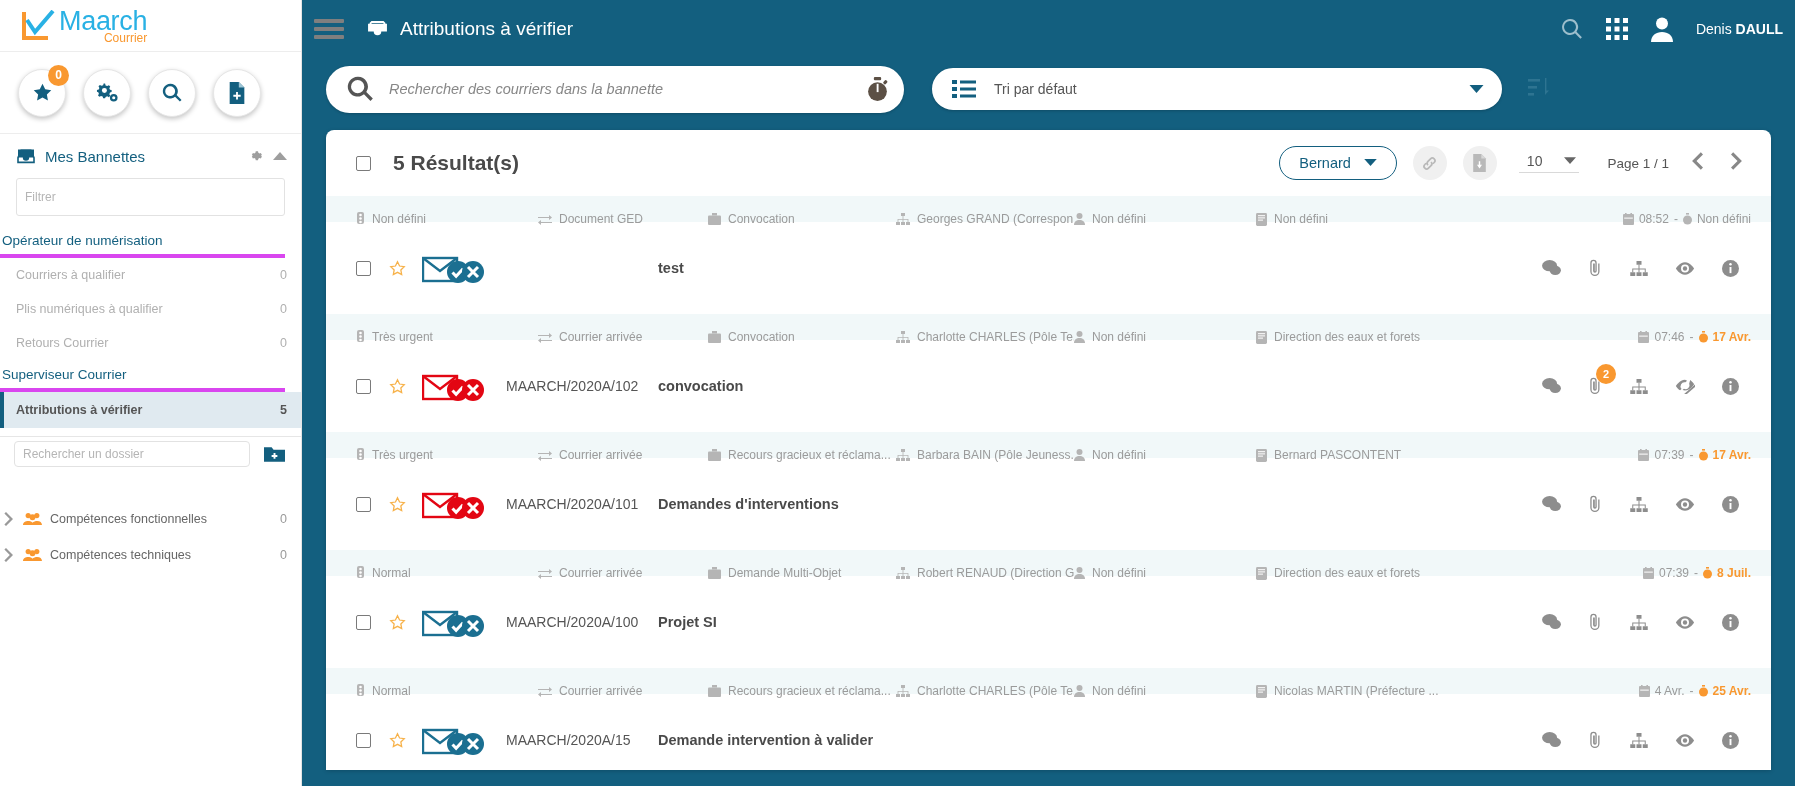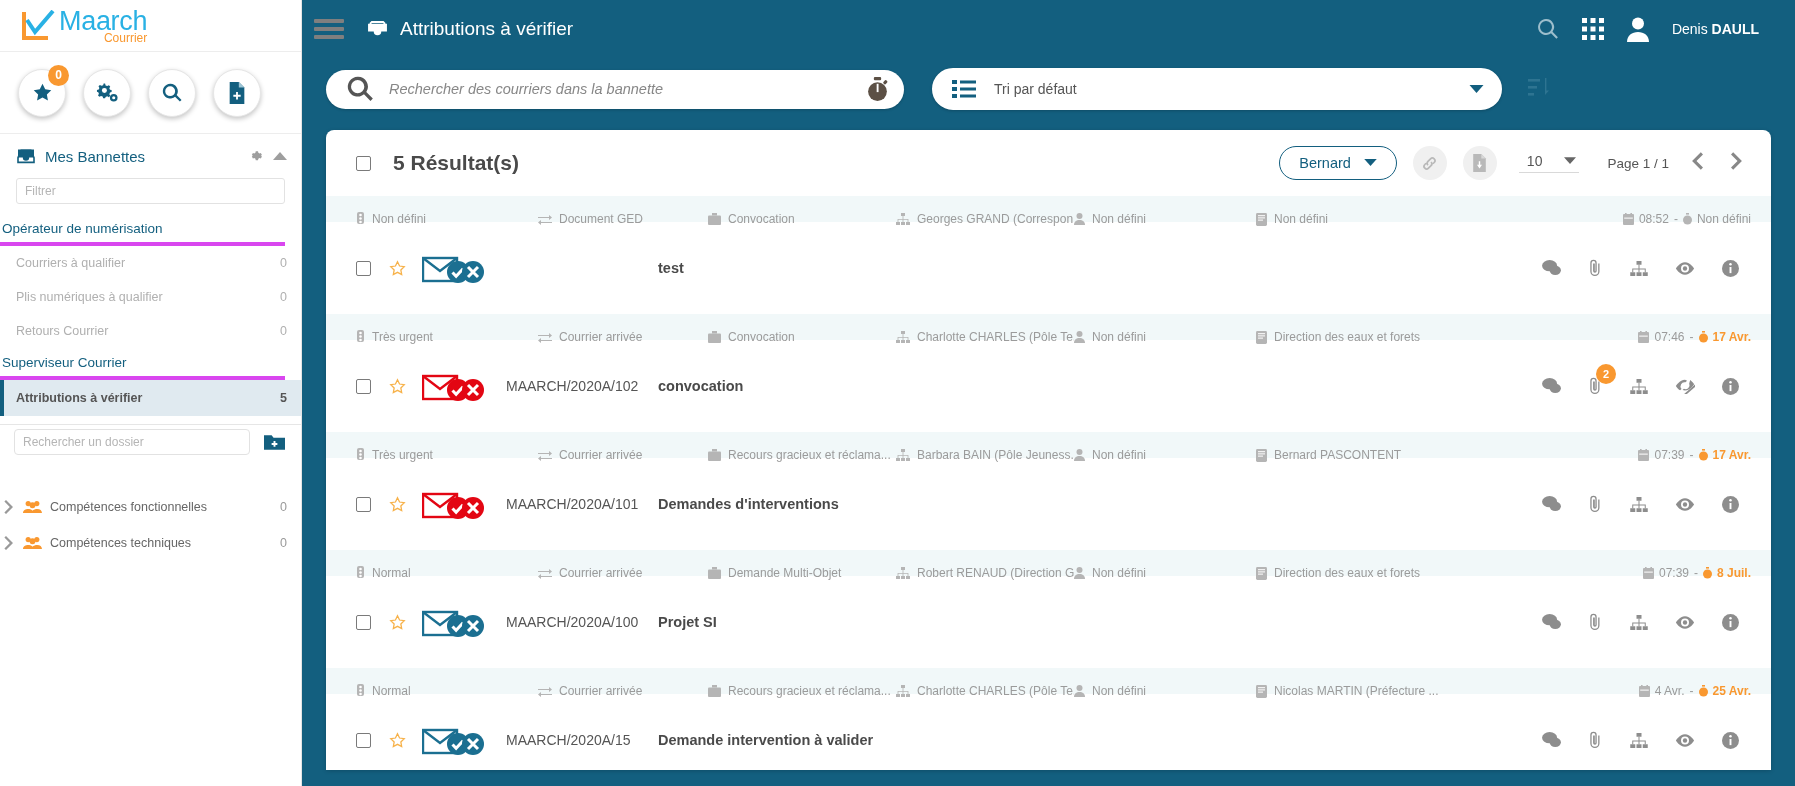--- a/index.html
+++ b/index.html
@@ -47,21 +47,21 @@
 
   .sec-head {
     height: 44px; display: flex; align-items: center;
     padding: 0 14px 0 16px; gap: 9px;
   }
   .sec-head .t { color: #135f7f; font-size: 15px; flex: 1; }
   .sec-head svg { fill: #9e9e9e; }
 
   .filter-wrap { padding: 0 16px 10px; }
   .filter-in {
-    width: 100%; height: 26px; border: 1px solid #e2e2e2; border-radius: 3px;
+    width: 100%; height: 38px; border: 1px solid #e2e2e2; border-radius: 3px;
     padding: 0 8px; font-size: 12px; color: #9b9b9b;
     font-family: "Liberation Sans", sans-serif; background:#fff;
   }
   .filter-in::placeholder { color: #b5b5b5; }
 
   .grp-title {
     font-size: 13.5px; color: #135f7f; padding: 7px 0 6px 1px;
     margin: 0 16px 0 0px; border-bottom: 4px solid #d946ef;
     padding-left: 2px;
   }
@@ -107,30 +107,30 @@
   
   .main { flex: 1; height: 786px; background: #135f7f; position: relative; overflow: hidden; }
 
   .topbar {
     height: 58px; display: flex; align-items: center;
     padding: 0 0 0 24px; color: #fff;
   }
   .hamb { width: 30px; display: flex; flex-direction: column; gap: 4px; margin-left:-12px; margin-right: 22px;}
   .hamb i { display:block; height: 4px; background: #7f7f7f; border-radius: 1px; }
   .topbar-title { display: flex; align-items: center; gap: 11px; font-size: 19px; }
-  .topbar-right { margin-left: auto; display: flex; align-items: center; gap: 22px; padding-right: 36px; }
+  .topbar-right { margin-left: auto; display: flex; align-items: center; gap: 22px; padding-right: 12px; }
   .uname { font-size: 14px; }
   .uname b { font-weight: bold; }
 
   .searchbar-row {
     display: flex; align-items: center; gap: 0; padding: 0 24px 0 24px;
     height: 62px;
   }
   .search-box {
-    width: 578px; height: 39px; background: #fff; border-radius: 26px;
+    width: 578px; height: 47px; background: #fff; border-radius: 26px;
     display: flex; align-items: center; padding: 0 8px 0 20px; gap: 15px;
     box-shadow: 0 1px 3px rgba(0,0,0,.2);
   }
   .search-box input {
     flex: 1; border: 0; outline: 0; font-size: 14.5px; color: #666;
     font-style: italic; font-family: "Liberation Sans", sans-serif;
   }
   .search-box input::placeholder { color: #878787; font-style: italic; }
   .chrono {
     width: 37px; height: 37px; border-radius: 50%;

